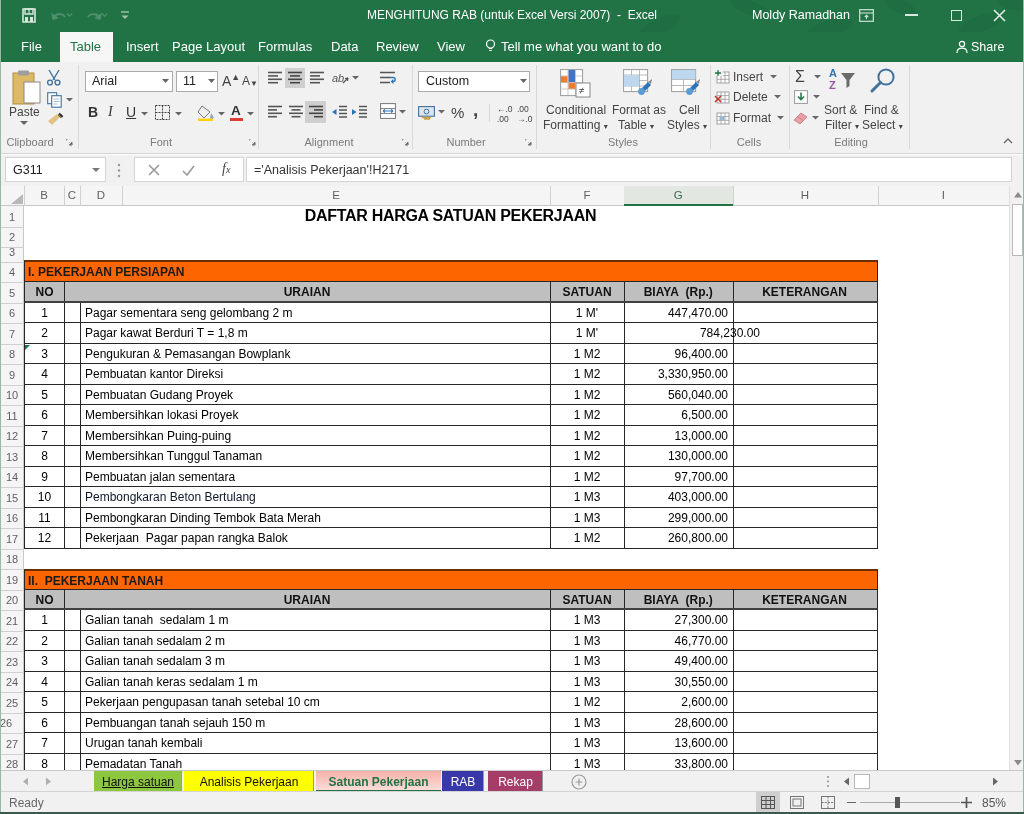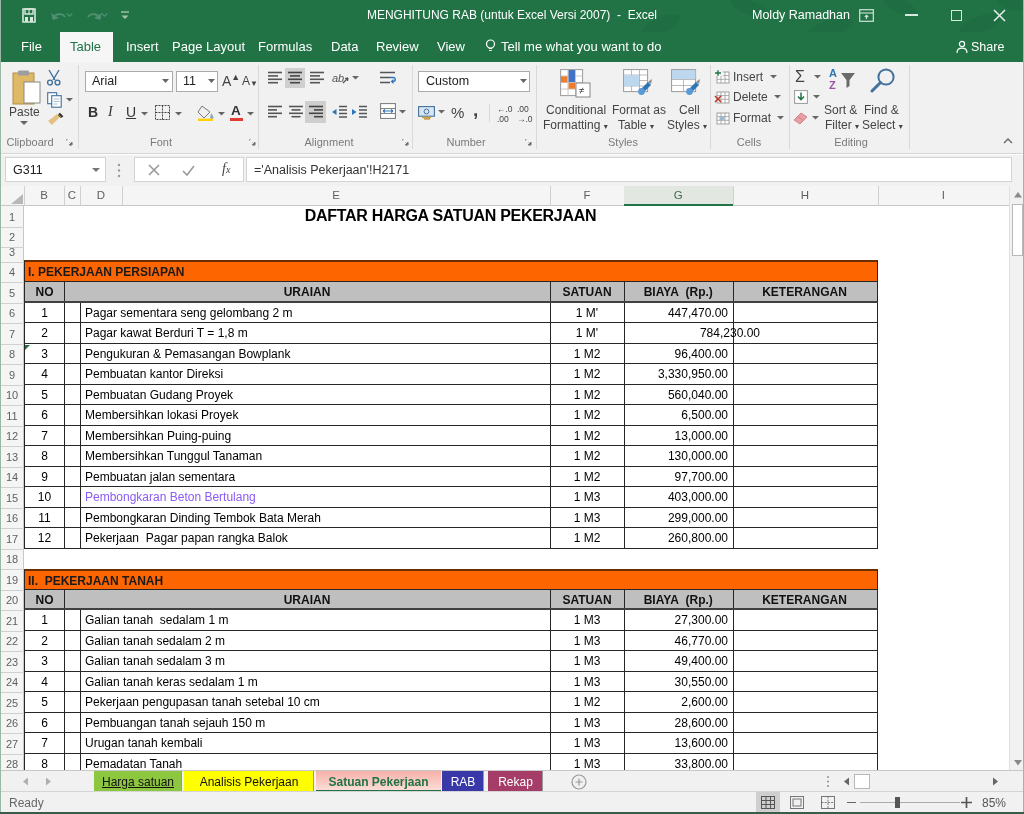--- a/index.html
+++ b/index.html
@@ -432,21 +432,21 @@
 <div class="tb" style="left:0;top:408.5px;width:24px;text-align:center;font-size:11px;color:#5f5f5f;">21</div>
 <div class="ab" style="left:0;top:445.0px;width:24px;height:1px;background:#d0d0d0;"></div>
 <div class="tb" style="left:0;top:429.0px;width:24px;text-align:center;font-size:11px;color:#5f5f5f;">22</div>
 <div class="ab" style="left:0;top:465.5px;width:24px;height:1px;background:#d0d0d0;"></div>
 <div class="tb" style="left:0;top:449.5px;width:24px;text-align:center;font-size:11px;color:#5f5f5f;">23</div>
 <div class="ab" style="left:0;top:486.0px;width:24px;height:1px;background:#d0d0d0;"></div>
 <div class="tb" style="left:0;top:470.0px;width:24px;text-align:center;font-size:11px;color:#5f5f5f;">24</div>
 <div class="ab" style="left:0;top:506.5px;width:24px;height:1px;background:#d0d0d0;"></div>
 <div class="tb" style="left:0;top:490.5px;width:24px;text-align:center;font-size:11px;color:#5f5f5f;">25</div>
 <div class="ab" style="left:0;top:527.0px;width:24px;height:1px;background:#d0d0d0;"></div>
-<div class="tb" style="left:0;top:511.0px;width:24px;text-align:center;font-size:11px;color:#5f5f5f;">26</div>
+<div class="tb" style="left:0;top:511.0px;width:24px;font-size:11px;color:#5f5f5f;">26</div>
 <div class="ab" style="left:0;top:547.5px;width:24px;height:1px;background:#d0d0d0;"></div>
 <div class="tb" style="left:0;top:531.5px;width:24px;text-align:center;font-size:11px;color:#5f5f5f;">27</div>
 
 <div class="tb" style="left:0;top:552.0px;width:24px;text-align:center;font-size:11px;color:#5f5f5f;">28</div>
 <div class="tb" style="left:24px;top:1px;width:853px;text-align:center;font-size:16px;letter-spacing:-0.3px;font-weight:bold;color:#000;">DAFTAR HARGA SATUAN PEKERJAAN</div>
 <div class="ab" style="left:24px;top:53.5px;width:853.5px;height:22.5px;background:#fc6500;border:1px solid #262626;border-top:2px solid #692d00;">
       <div class="tb" style="left:3px;top:3px;font-size:12px;font-weight:bold;color:#1a1a1a;">I. PEKERJAAN PERSIAPAN</div>
     </div>
 <div class="ab" style="left:24px;top:76.0px;width:853.5px;height:20.5px;background:#bfbfbf;border-left:1px solid #262626;border-right:1px solid #262626;border-bottom:2px solid #404040;">
 <div class="tb" style="left:0px;top:3px;width:39px;text-align:center;font-size:12px;font-weight:bold;color:#111;">NO</div>
@@ -558,21 +558,21 @@
 <div class="tb" style="left:525px;top:3px;width:74px;text-align:center;font-size:12px;color:#000;">1 M2</div>
 <div class="tb" style="left:599px;top:3px;width:104px;text-align:right;font-size:12px;color:#000;">97,700.00</div>
 </div>
 <div class="ab" style="left:24px;top:281.0px;width:853.5px;height:20.5px;border-left:1px solid #262626;border-right:1px solid #262626;border-bottom:1px solid #262626;">
 <div class="ab" style="left:39px;top:0;width:1px;height:100%;background:#262626;"></div>
 <div class="ab" style="left:55px;top:0;width:1px;height:100%;background:#262626;"></div>
 <div class="ab" style="left:525px;top:0;width:1px;height:100%;background:#262626;"></div>
 <div class="ab" style="left:599px;top:0;width:1px;height:100%;background:#262626;"></div>
 <div class="ab" style="left:707.5px;top:0;width:1px;height:100%;background:#262626;"></div>
 <div class="tb" style="left:0;top:3px;width:39px;text-align:center;font-size:12px;color:#000;">10</div>
-<div class="tb" style="left:60px;top:3px;font-size:12px;color:#8b5cf6;">Pembongkaran Beton Bertulang</div>
+<div class="tb" style="left:60px;top:3px;font-size:12px;color:#0f172a;">Pembongkaran Beton Bertulang</div>
 <div class="tb" style="left:525px;top:3px;width:74px;text-align:center;font-size:12px;color:#000;">1 M3</div>
 <div class="tb" style="left:599px;top:3px;width:104px;text-align:right;font-size:12px;color:#000;">403,000.00</div>
 </div>
 <div class="ab" style="left:24px;top:301.5px;width:853.5px;height:20.5px;border-left:1px solid #262626;border-right:1px solid #262626;border-bottom:1px solid #262626;">
 <div class="ab" style="left:39px;top:0;width:1px;height:100%;background:#262626;"></div>
 <div class="ab" style="left:55px;top:0;width:1px;height:100%;background:#262626;"></div>
 <div class="ab" style="left:525px;top:0;width:1px;height:100%;background:#262626;"></div>
 <div class="ab" style="left:599px;top:0;width:1px;height:100%;background:#262626;"></div>
 <div class="ab" style="left:707.5px;top:0;width:1px;height:100%;background:#262626;"></div>
 <div class="tb" style="left:0;top:3px;width:39px;text-align:center;font-size:12px;color:#000;">11</div>

